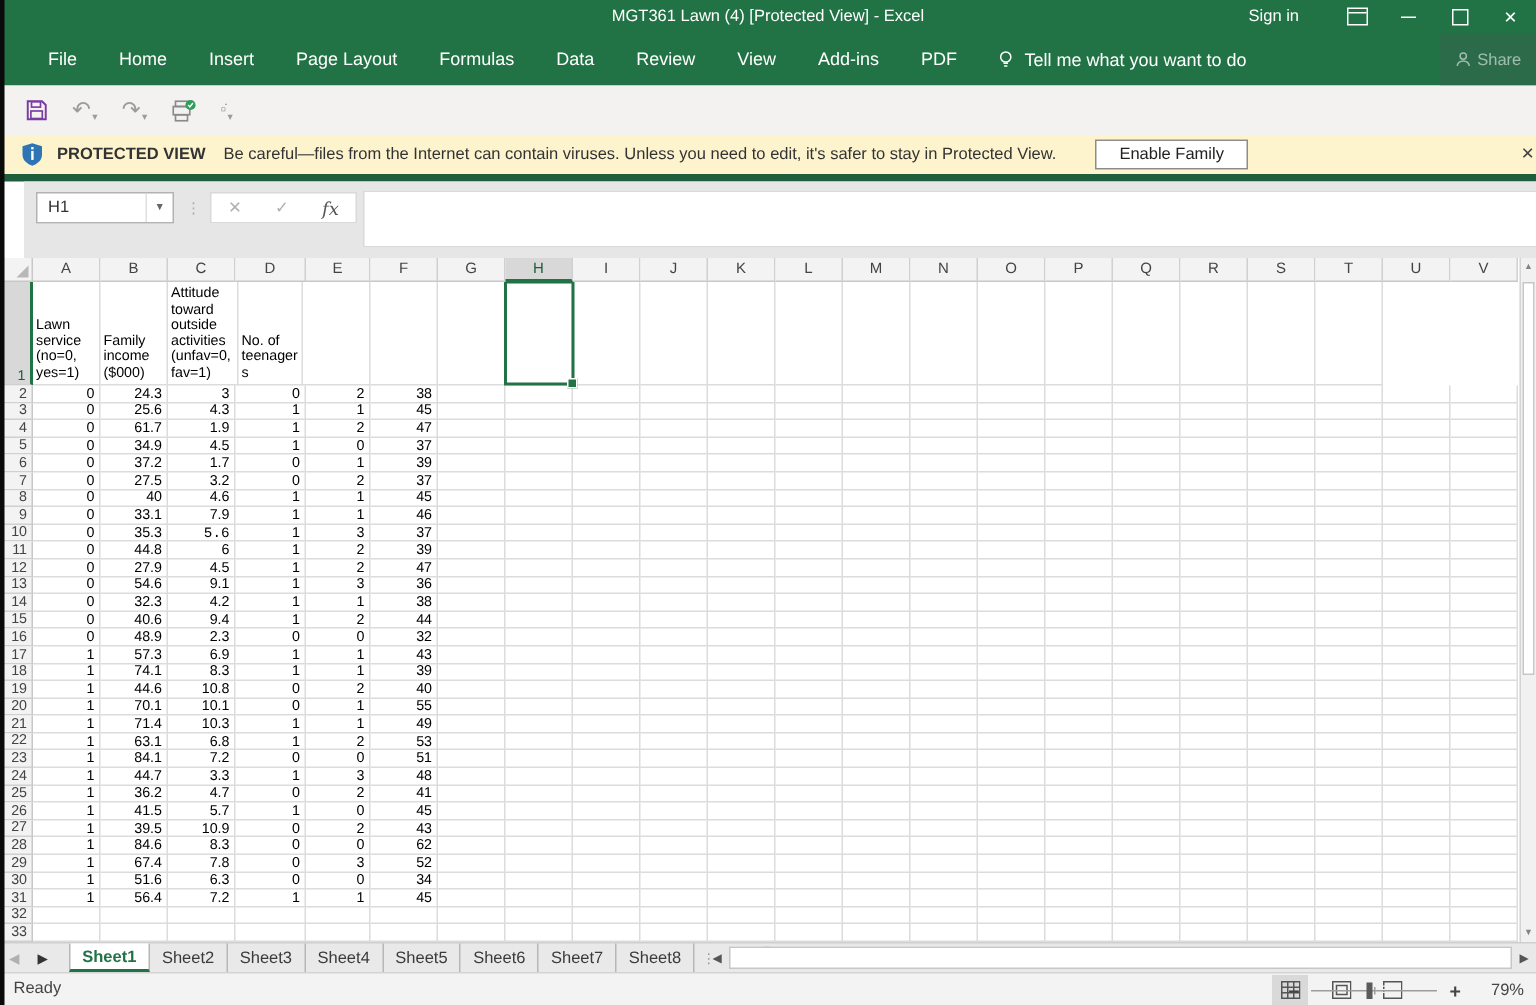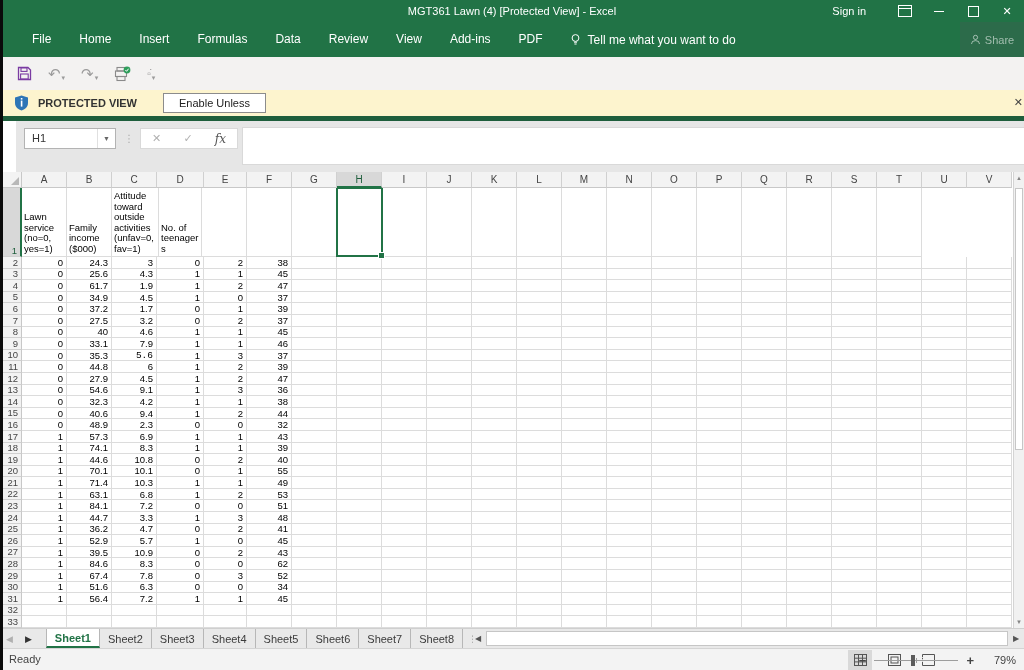--- a/index.html
+++ b/index.html
@@ -150,20 +150,21 @@
           <span>✕</span>
         </span>
     </div>
   </div>
 
   <div class="tabsrow">
     <span id="ribbon-tabs" style="display: flex;">
         <span class="rtab">File</span>
         <span class="rtab">Home</span>
         <span class="rtab">Insert</span>
+        <span class="rtab">Page Layout</span>
         <span class="rtab">Formulas</span>
         <span class="rtab">Data</span>
         <span class="rtab">Review</span>
         <span class="rtab">View</span>
         <span class="rtab">Add-ins</span>
         <span class="rtab">PDF</span>
       </span>
     <span class="tellme">
       <svg width="13" height="13" viewBox="0 0 13 13">
         <circle cx="6.5" cy="5" r="3.4" fill="none" stroke="#fff" stroke-width="1"></circle>
@@ -212,21 +213,22 @@
     </span>
   </div>
 
   <div class="msgbar">
     <svg class="shield" width="15" height="16" viewBox="0 0 15 16">
       <path d="M7.5 0.5 L14 2.5 V8 c0 4.2-3.4 6.4-6.5 7.5 C4.4 14.4 1 12.2 1 8 V2.5 Z" fill="#2e75b6"></path>
       <rect x="6.8" y="3" width="1.6" height="1.6" fill="#fff"></rect>
       <rect x="6.8" y="5.6" width="1.6" height="6" fill="#fff"></rect>
     </svg>
     <span class="msglabel">PROTECTED VIEW</span>
-    <button class="enablebtn">Enable Unless</button>
+    <span class="msgtext">Be careful—files from the Internet can contain viruses. Unless you need to edit, it's safer to stay in Protected View.</span>
+    <button class="enablebtn">Enable Family</button>
     <span class="msgclose">✕</span>
   </div>
   <div class="greenstrip"></div>
 
   <div class="frow">
     <div class="namebox">
       <span>H1</span>
       <span class="nb-dd">▼</span>
     </div>
     <span class="fdots">⋮</span>
@@ -895,21 +897,21 @@
           <div class="cell" style="width: 45px;"></div>
           <div class="cell" style="width: 45px;"></div>
           <div class="cell" style="width: 45px;"></div>
           <div class="cell" style="width: 45px;"></div>
           <div class="cell" style="width: 45px;"></div>
           <div class="cell" style="width: 45px;"></div>
           <div class="cell" style="width: 45px;"></div>
         </div>
         <div class="grow" style="height: 11.6px;">
           <div class="cell num" style="width: 45px;">1</div>
-          <div class="cell num" style="width: 45px;">52.9</div>
+          <div class="cell num" style="width: 45px;">41.5</div>
           <div class="cell num" style="width: 45px;">5.7</div>
           <div class="cell num" style="width: 47px;">1</div>
           <div class="cell num" style="width: 43px;">0</div>
           <div class="cell num" style="width: 45px;">45</div>
           <div class="cell" style="width: 45px;"></div>
           <div class="cell" style="width: 45px;"></div>
           <div class="cell" style="width: 45px;"></div>
           <div class="cell" style="width: 45px;"></div>
           <div class="cell" style="width: 45px;"></div>
           <div class="cell" style="width: 45px;"></div>

